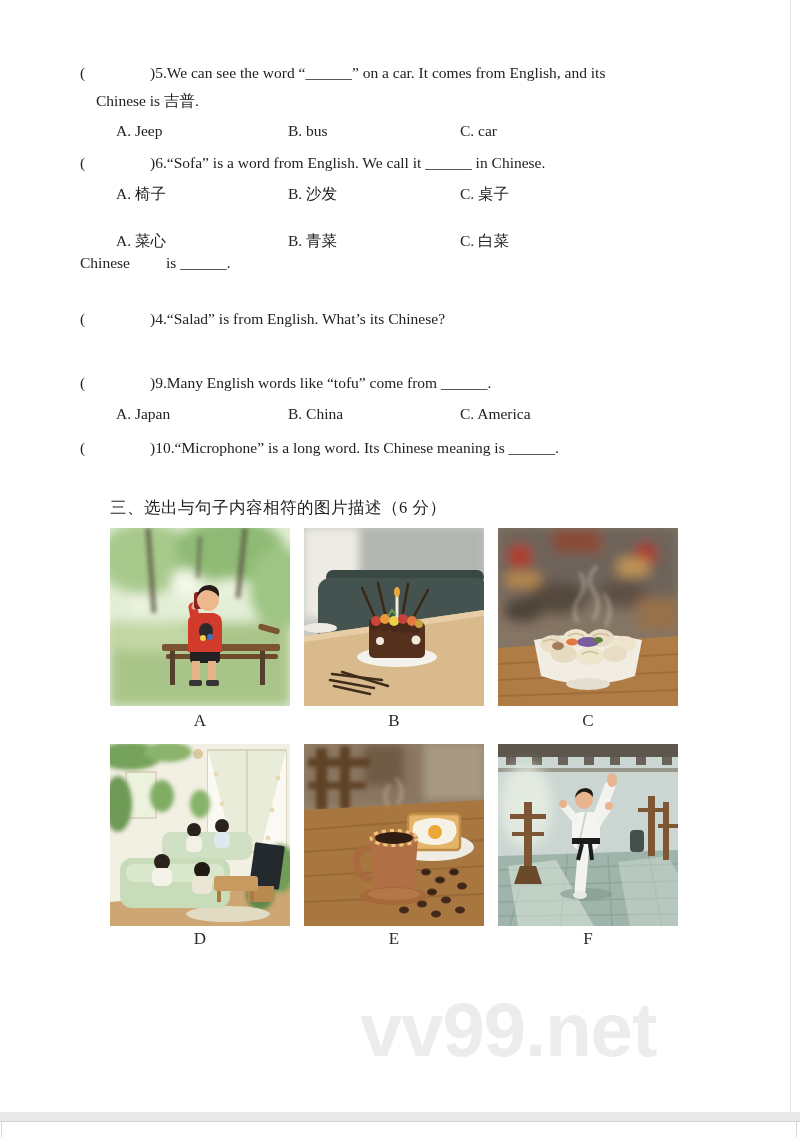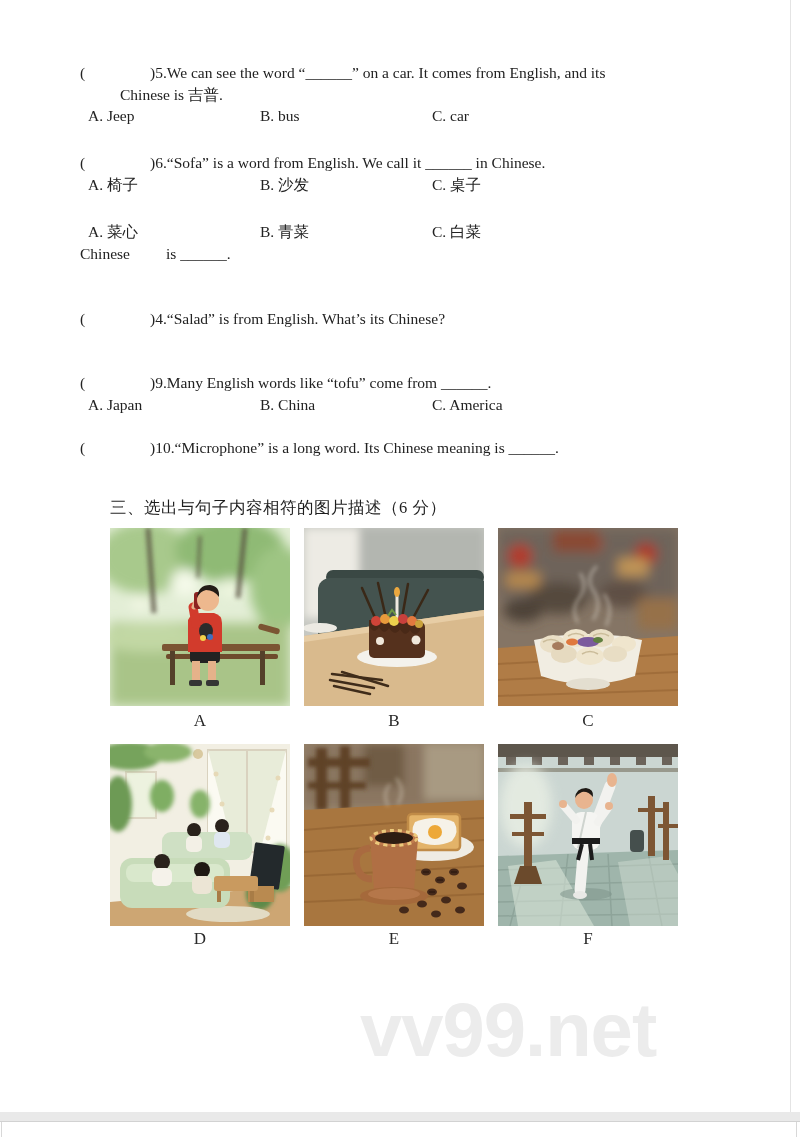--- a/index.html
+++ b/index.html
@@ -6,23 +6,23 @@
   body{
     width:800px;height:1137px;position:relative;overflow:hidden;
     background:#ffffff;color:#222;
     font-family:"Liberation Serif","DejaVu Serif",serif;
   }
   .page-edge-right{position:absolute;top:0;height:1112px;left:790px;width:1px;background:#e4e4e4;}
   .q{position:absolute;left:0;width:760px;font-size:15.5px;line-height:21.5px;white-space:nowrap;}
   .line{padding-left:80px;}
   .bracket{display:inline-block;width:70px;}
   .bracket.w86{width:86px;}
-  .cont{padding-left:120px;}
+  .cont{padding-left:96px;margin-top:6px;}
   .l2w{display:inline-block;width:86px;}
-  .opts{padding-left:88px;margin-top:0;}
+  .opts{padding-left:116px;margin-top:9px;}
   .optA,.optB{display:inline-block;width:172px;}
   .section-heading{position:absolute;left:0;top:497px;width:760px;padding-left:110px;
     font-size:16.5px;color:#1e1e1e;letter-spacing:.5px;}
   .picrow{position:absolute;left:110px;display:flex;gap:14px;}
   .picrow.r1{top:528px;}
   .picrow.r2{top:744px;}
   .pic{width:180px;height:178px;overflow:hidden;background:#eee;flex:none;}
   .pic.tall{height:182px;}
   .pic svg{display:block;width:100%;height:100%;}
   .labelrow{position:absolute;left:110px;display:flex;gap:14px;}

